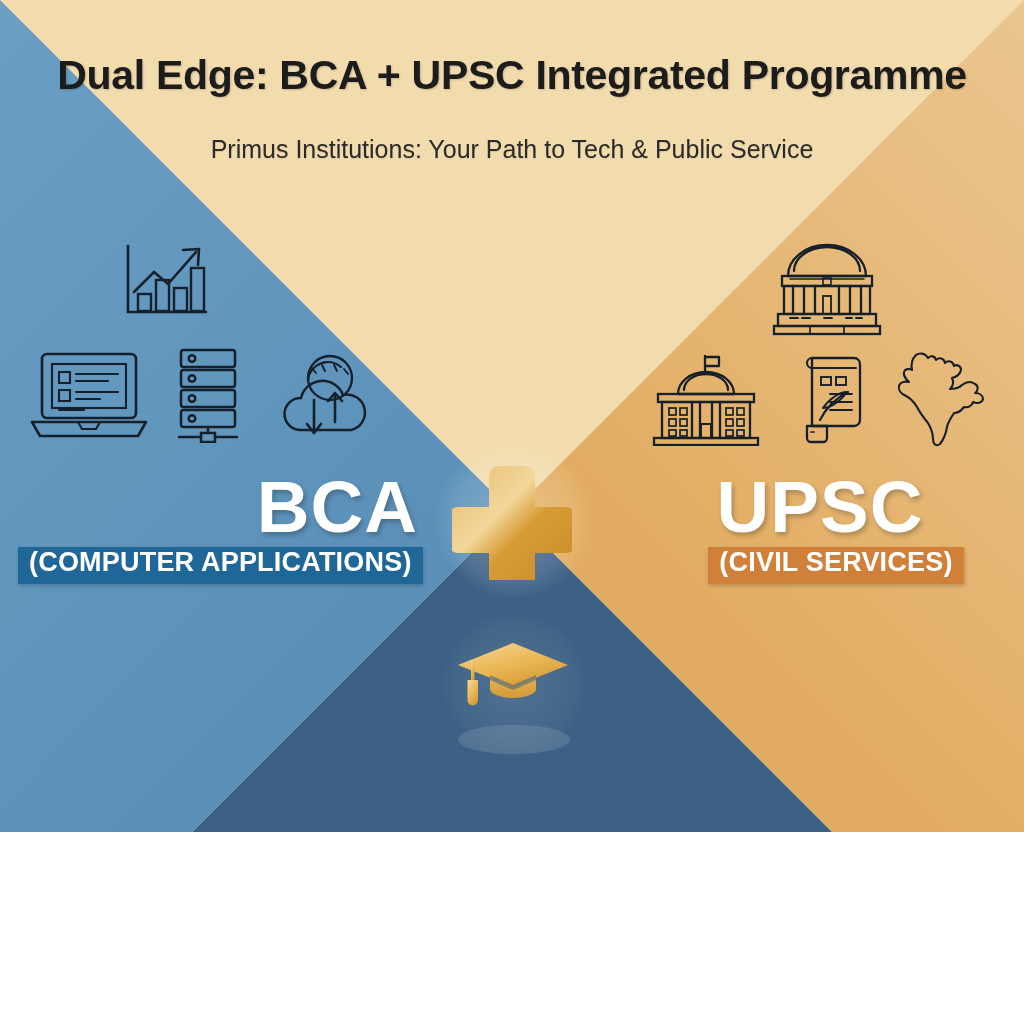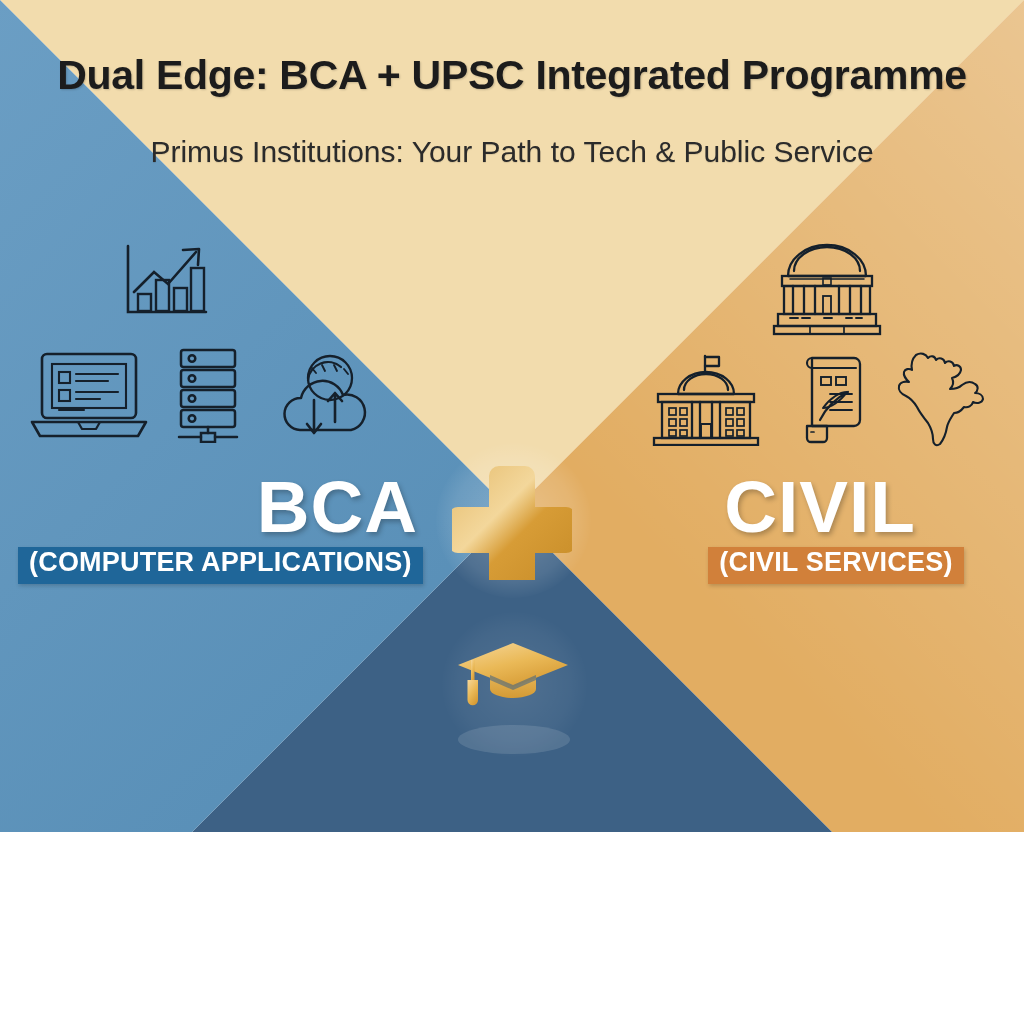--- a/index.html
+++ b/index.html
@@ -43,21 +43,21 @@
     margin: 0;
     font-size: 41px;
     font-weight: bold;
     color: #1c1c1c;
     letter-spacing: -0.3px;
     text-shadow: 1px 1px 2px rgba(0,0,0,0.18);
   }
   .poster-subtitle {
     margin: 0;
     padding-top: 36px;
-    font-size: 30px;
+    font-size: 25px;
     font-weight: 400;
     color: #2b2b2b;
     text-shadow: 0px 1px 1px rgba(0,0,0,0.10);
   }
 
   
   .icon-cluster { position: absolute; }
   .icon { position: absolute; }
   .icon svg { display: block; }
 
@@ -307,21 +307,21 @@
       </svg>
     </span>
   </div>
 
   <div class="stream-block" id="stream-bca">
     <div class="stream-title">BCA</div>
     <div class="stream-sub">(COMPUTER APPLICATIONS)</div>
   </div>
 
   <div class="stream-block" id="stream-upsc">
-    <div class="stream-title">CIVIL</div>
+    <div class="stream-title">UPSC</div>
     <div class="stream-sub">(CIVIL SERVICES)</div>
   </div>
 
   <div id="center-plus-glow"></div>
   <span class="icon" id="center-plus">
     <svg width="120" height="120" viewBox="0 0 120 120">
       <defs>
         <linearGradient id="goldGrad" x1="0" y1="0" x2="1" y2="1">
           <stop offset="0%" stop-color="#e5bb6b"></stop>
           <stop offset="38%" stop-color="#f3d79b"></stop>

